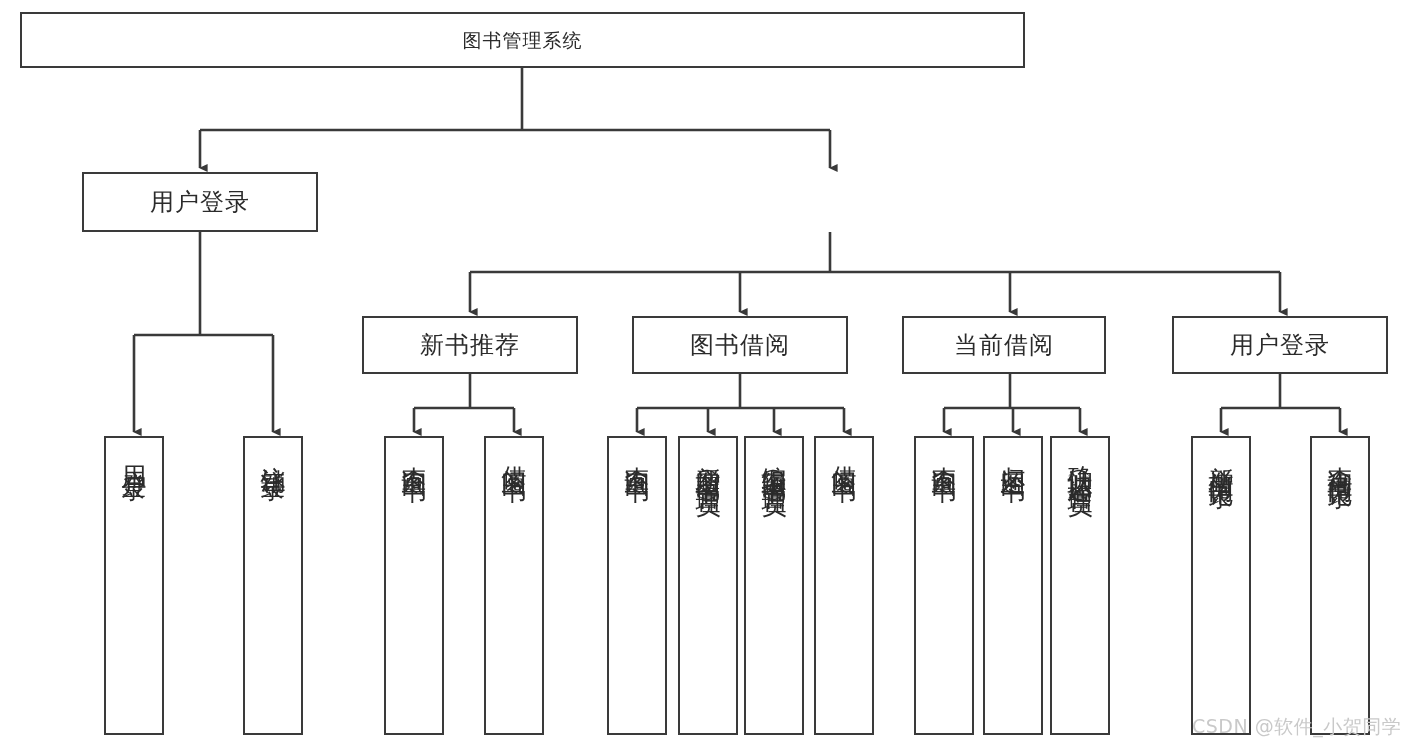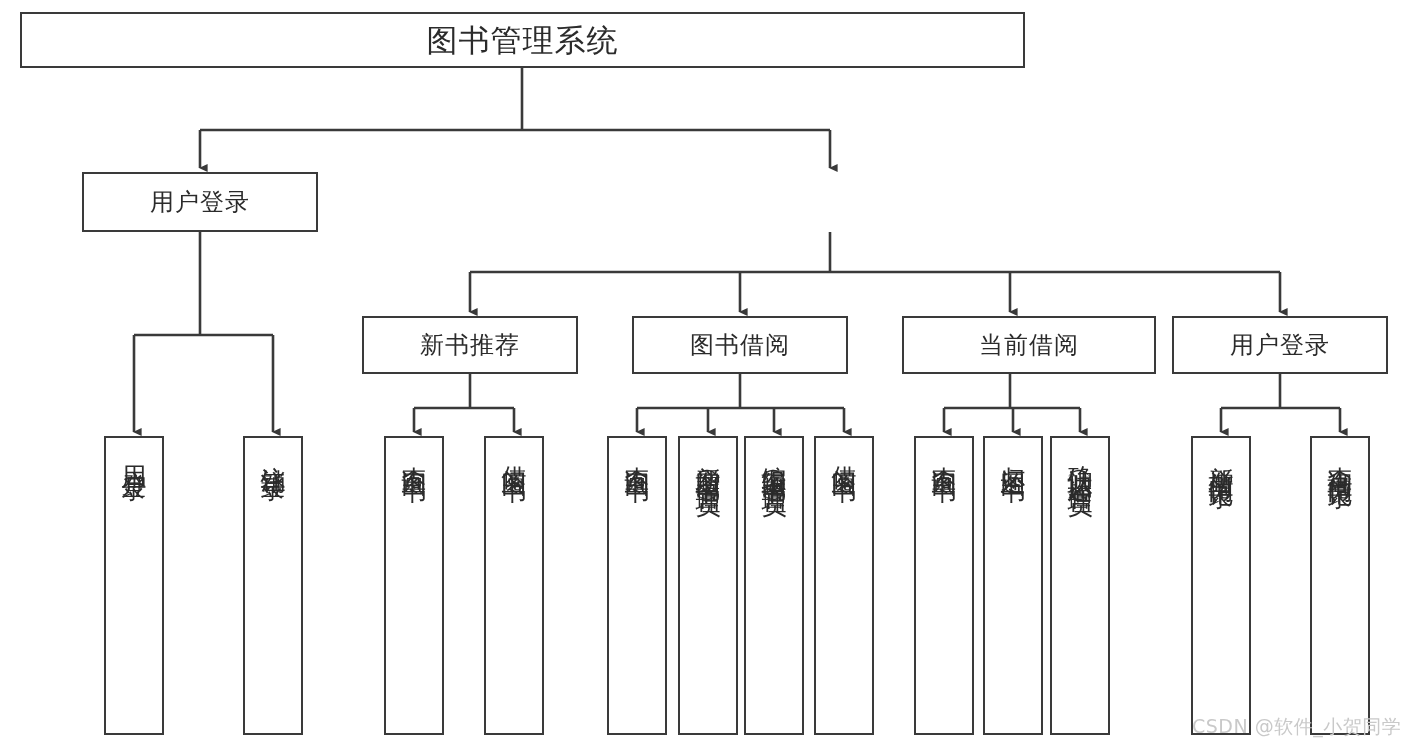--- a/index.html
+++ b/index.html
@@ -49,21 +49,21 @@
     align-items: flex-start;
     padding-top: 8px;
   }
   .node.vert .label {
     writing-mode: vertical-rl;
     text-orientation: upright;
     font-size: 25px;
     letter-spacing: 4px;
     line-height: 1;
   }
-  .node.root .label { font-size: 31px; }
+  .node.root .label { font-size: 19px; }
   .watermark {
     position: absolute;
     color: #c9c9c9;
     font-size: 19px;
     letter-spacing: 0.5px;
     white-space: nowrap;
     user-select: none;
   }
 </style>
 </head>
@@ -129,21 +129,21 @@
   <div class="node horiz" style="left:82px; top:172px; width:236px; height:60px;">
     <span class="label">用户登录</span>
   </div>
 
   <div class="node horiz" style="left:632px; top:316px; width:216px; height:58px;">
     <span class="label">图书借阅</span>
   </div>
   <div class="node horiz" style="left:362px; top:316px; width:216px; height:58px;">
     <span class="label">新书推荐</span>
   </div>
-  <div class="node horiz" style="left:902px; top:316px; width:254px; height:58px;">
+  <div class="node horiz" style="left:902px; top:316px; width:204px; height:58px;">
     <span class="label">当前借阅</span>
   </div>
   <div class="node horiz" style="left:1172px; top:316px; width:216px; height:58px;">
     <span class="label">用户登录</span>
   </div>
 
   <div class="node vert" style="left:104px; top:436px; width:60px; height:299px;">
     <span class="label">用户登录</span>
   </div>
   <div class="node vert" style="left:243px; top:436px; width:60px; height:299px;">

